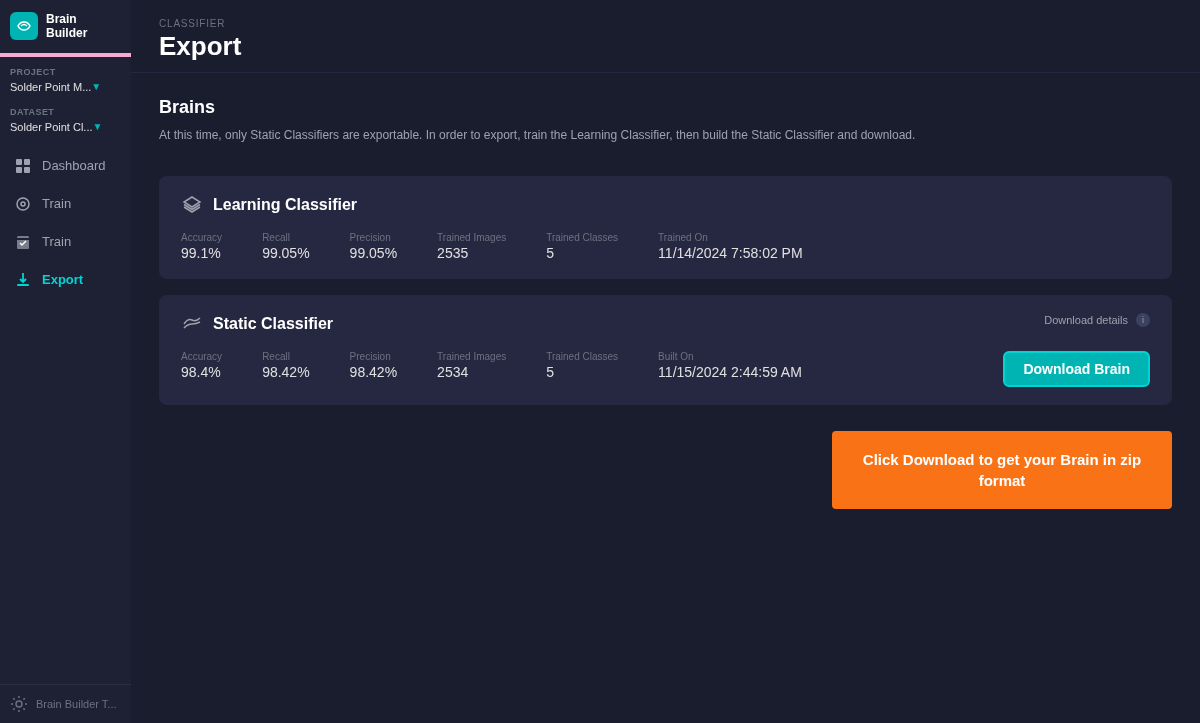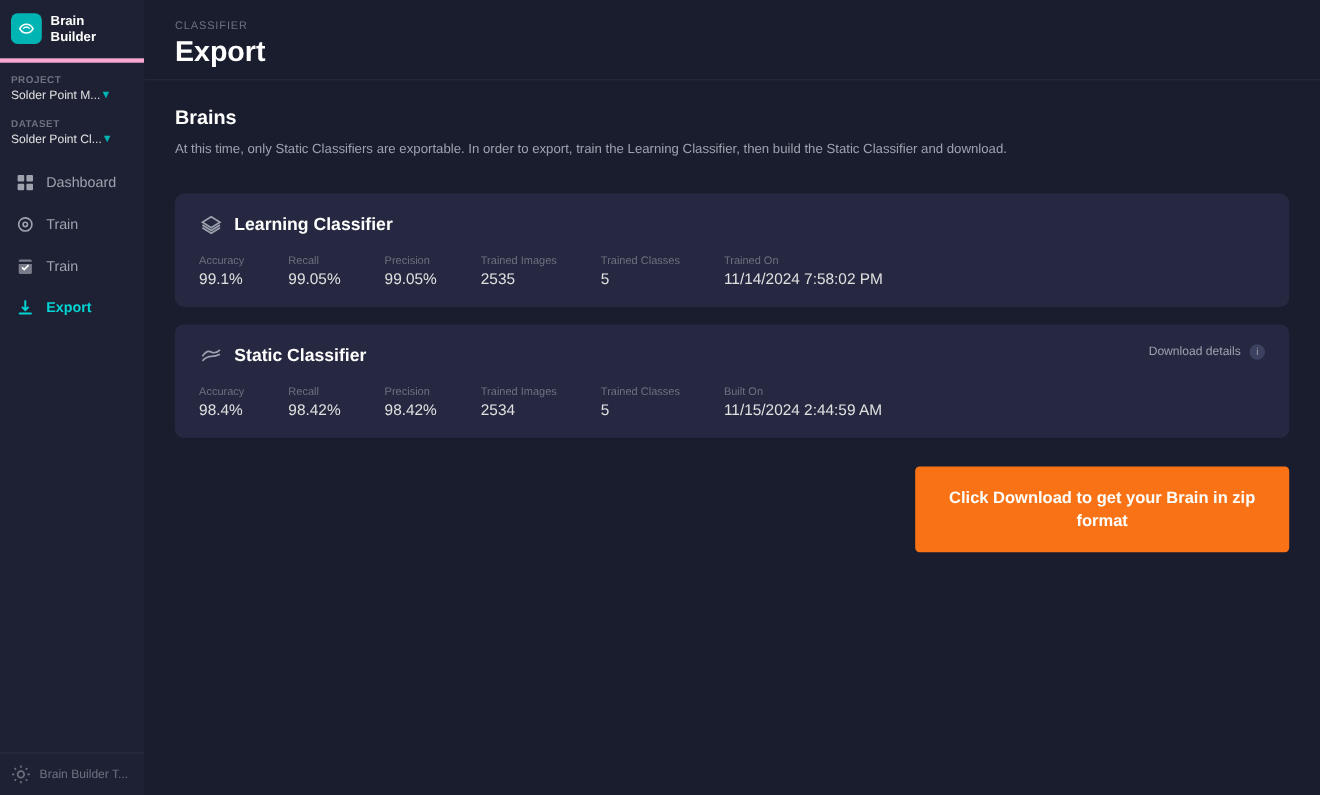--- a/index.html
+++ b/index.html
@@ -459,20 +459,23 @@
           <span class="stat-value">2534</span>
         </div>
         <div class="stat-item">
           <span class="stat-label">Trained Classes</span>
           <span class="stat-value">5</span>
         </div>
         <div class="stat-item">
           <span class="stat-label">Built On</span>
           <span class="stat-value">11/15/2024 2:44:59 AM</span>
         </div>
+        <div style="margin-left:auto;">
+          <button class="download-brain-btn">Download Brain</button>
+        </div>
       </div>
     </div>
 
     <div class="callout-wrapper">
       <div class="download-callout">Click Download to get your Brain in zip format</div>
     </div>
   </div>
 </main>
 
 </body></html>

